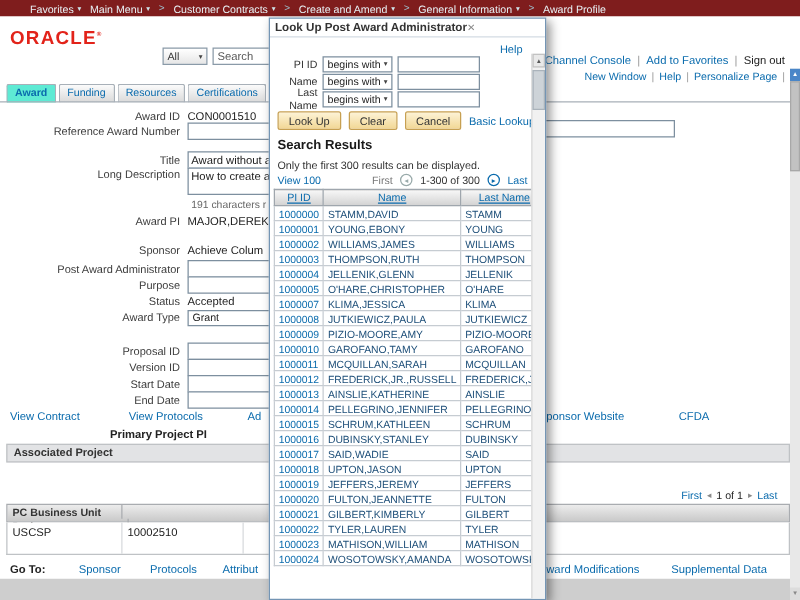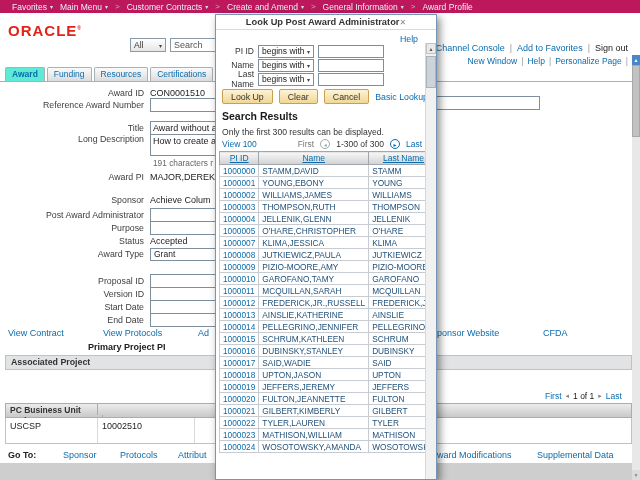--- a/index.html
+++ b/index.html
@@ -1,22 +1,22 @@
 <!DOCTYPE html>
 <html><head>
 <meta charset="utf-8">
 <style>
   * { margin:0; padding:0; box-sizing:border-box; }
   body { background:#666; font-family:"Liberation Sans", sans-serif; }
   .screen { position:relative; width:640px; height:480px; background:#fff; overflow:hidden; font-size:10px; color:#222; }
   [data-interactable="true"] { cursor:pointer; }
 
   
-  .topbar { position:absolute; top:0; left:0; right:0; height:13px; background:#be185d; color:#e9f2f6;
-            display:flex; align-items:center; gap:7px; padding-left:12px; font-size:8.5px; white-space:nowrap; }
+  .topbar { position:absolute; top:0; left:0; right:0; height:13px; background:#7f1d1d; color:#e9f2f6;
+            display:flex; align-items:center; gap:7px; padding-left:24px; font-size:8.5px; white-space:nowrap; }
   .crumb { display:inline-flex; align-items:center; gap:3px; }
   .bc-caret { font-size:6px; color:#cfe3ea; }
   .bc-sep { color:#9fc3d0; font-size:8px; }
 
   
   .logo { position:absolute; left:8px; top:22px; color:#e2231a; font-weight:bold; font-size:15px; letter-spacing:1px; }
   .logo sup { font-size:5px; }
   .scope-box { position:absolute; left:130px; top:38px; width:36px; height:14px; border:1px solid #8a9aa8;
                background:linear-gradient(#ffffff,#e6e6e6); display:flex; align-items:center; justify-content:space-between;
                padding:0 3px; font-size:8.5px; color:#333; }
@@ -71,21 +71,21 @@
   .vs-up { position:absolute; top:0; left:0; width:8px; height:10px; background:#4a86c8; color:#fff;
            font-size:5px; text-align:center; line-height:10px; }
   .vs-thumb { position:absolute; top:10px; left:0; width:8px; height:72px; background:#c2c2c2; border:1px solid #a8a8a8; }
   .vs-down { position:absolute; bottom:0; left:0; width:8px; height:10px; background:#dcdcdc; color:#888;
              font-size:5px; text-align:center; line-height:10px; }
 
   
   .modal { position:absolute; left:215px; top:14px; width:222px; height:466px; background:#fff;
            border:1px solid #7495b4; box-shadow:3px 3px 8px rgba(0,0,0,0.45); overflow:hidden; }
   .modal-title { height:15px; border-bottom:1px solid #d3dce3; display:flex; align-items:center;
-                 justify-content:center; padding:0 4px; font-size:9.3px; font-weight:bold; color:#333; }
+                 justify-content:flex-start; padding:0 4px; font-size:9.3px; font-weight:bold; color:#333; }
   .m-close { font-size:8px; color:#888; font-weight:normal; }
   .m-help { position:absolute; top:19px; right:18px; font-size:8.8px; color:#0a6bad; }
   .mrow { position:absolute; left:0; height:14px; display:flex; align-items:center; }
   .mlabel { width:42px; text-align:right; padding-right:4px; font-size:8.5px; color:#333; }
   .m-op { width:56px; height:13px; margin-right:4px; }
   .m-input { width:66px; height:13px; }
   .btn-row { position:absolute; left:6px; top:74px; display:flex; align-items:center; gap:6px; }
   .ps-btn { background:linear-gradient(#fdf3d6,#f2d795); border:1px solid #c7a052; border-radius:2px;
             font-size:8.8px; color:#333; padding:1px 8px; height:15px; font-family:inherit; }
   .m-heading { position:absolute; left:6px; top:95px; font-size:10.5px; font-weight:bold; color:#1a1a1a; }

